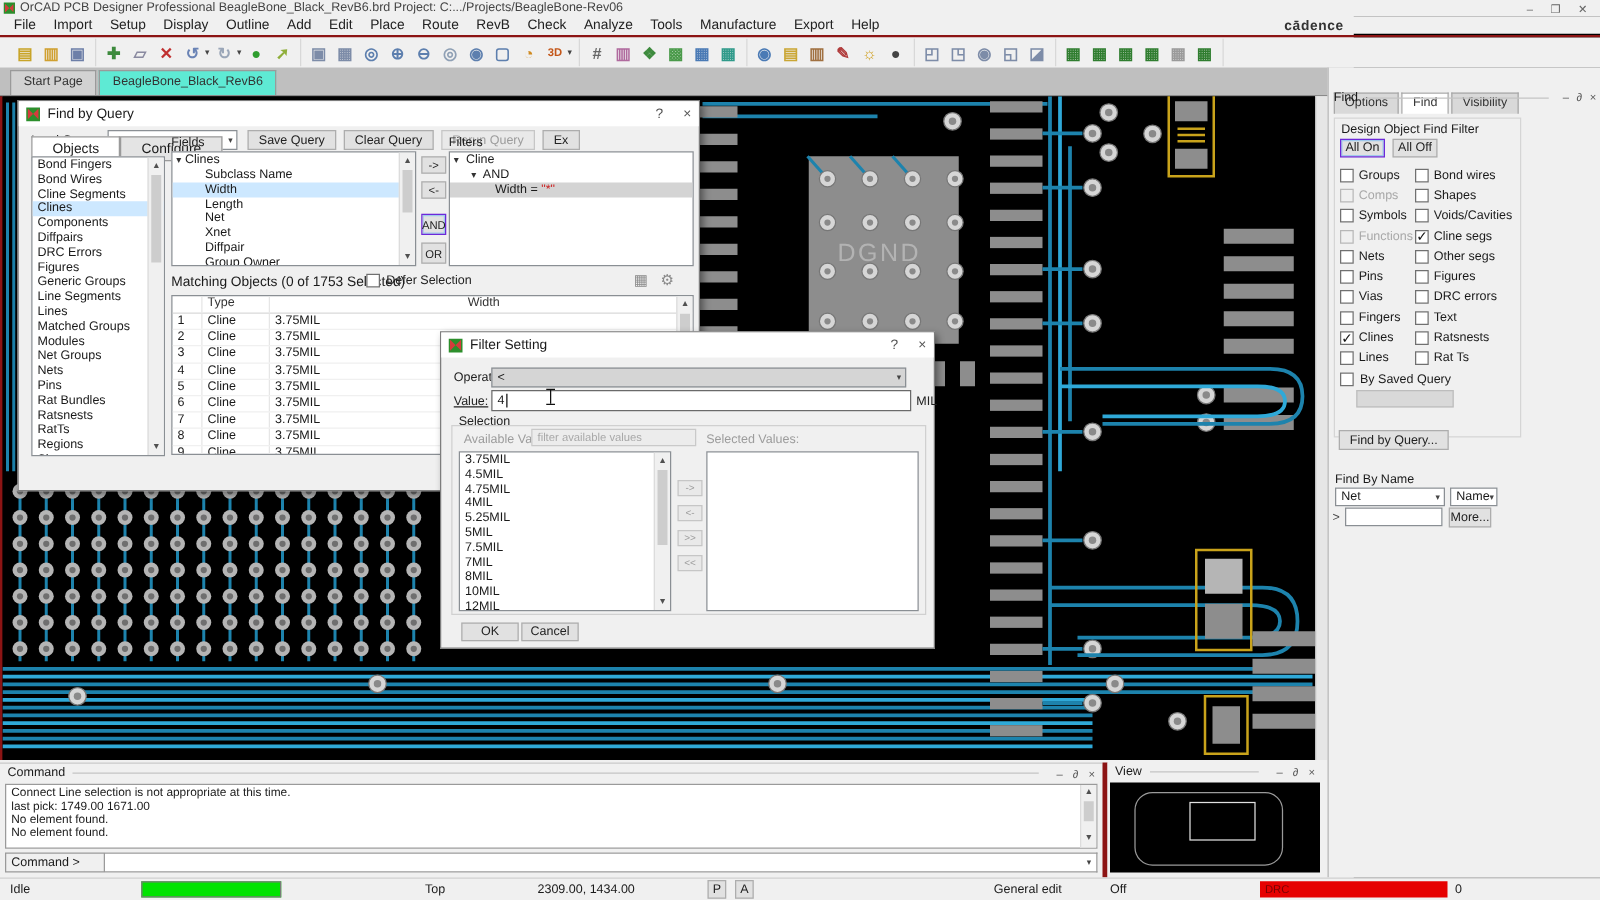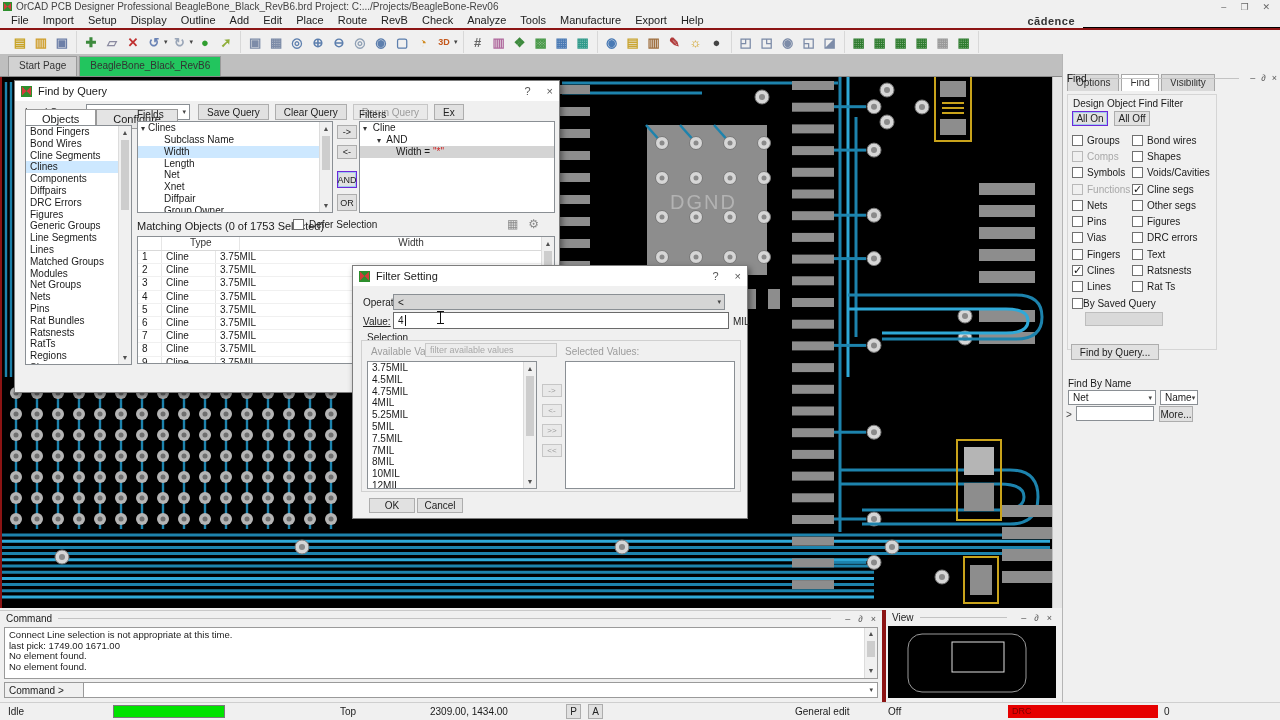--- a/index.html
+++ b/index.html
@@ -17,21 +17,21 @@
   #menubar { left:0; top:13px; width:1280px; height:14px; background:#f0f0f0; display:flex; align-items:center; padding-left:4px; }
   .menu-item { padding:0 7px; color:#222; }
   #brand { position:absolute; right:8px; top:15px; font-weight:bold; font-size:11px; color:#333; letter-spacing:.5px; }
   #redline { left:0; top:28px; width:1280px; height:2px; background:#8c1414; }
   #toolbar { left:0; top:30px; width:1280px; height:24px; background:#f0f0f0; display:flex; align-items:center; padding-left:6px; }
   .tb-group { display:flex; align-items:center; gap:3px; padding:0 5px; border-right:1px solid #d8d8d8; height:22px; }
   .tb-icon { width:18px; height:18px; display:flex; align-items:center; justify-content:center; font-size:13px; font-weight:bold; border-radius:2px; }
   .tb-caret { font-size:7px; color:#444; margin-left:-2px; }
   #tabstrip { left:0; top:54px; width:1280px; height:23px; background:#bfbfbf; border-bottom:1px solid #8a8a8a; display:flex; align-items:flex-end; padding-left:8px; }
   .doc-tab { height:20px; padding:3px 10px 0 10px; font-size:10px; background:#d2d2d2; border:1px solid #9a9a9a; border-bottom:none; margin-right:2px; color:#333; }
-  .doc-tab.active { background:#22c55e; }
+  .doc-tab.active { background:#5eead4; }
 
   
   #canvas { left:0; top:77px; width:1052px; height:531px; background:#000; border-left:2px solid #8c1414; }
   #vscroll { left:1052px; top:77px; width:10px; height:531px; background:#e6e6e6; border-left:1px solid #c0c0c0; }
 
   
   .dialog { background:#f0f0f0; border:1px solid #7d7d7d; box-shadow:2px 3px 6px rgba(0,0,0,.45); }
   .dlg-title { height:20px; background:#fff; display:flex; align-items:center; padding:0 6px; font-size:11px; }
   .dlg-title .dlg-ico { width:11px; height:11px; background:#2c8f2c; margin-right:6px; position:relative; }
   .dlg-title .dlg-ico:before{content:"";position:absolute;inset:1px;background:#d43c3c;clip-path:polygon(0 0,100% 100%,100% 0,0 100%);}
@@ -65,21 +65,21 @@
   #filters-box { left:344px; top:40px; width:196px; height:92px; }
   .tree-row { height:12px; line-height:12px; font-size:10px; white-space:nowrap; }
   .tree-caret { font-size:8px; color:#333; padding:0 3px; }
   #xfer-col { left:322px; top:44px; width:20px; }
   #xfer-col .btn { width:20px; height:14px; margin-bottom:6px; font-size:9px; }
   #xfer-col .btn.and-or { height:17px; }
   #matching-label { left:122px; top:139px; font-size:11px; }
   #defer-wrap { left:278px; top:138px; display:flex; gap:5px; align-items:center; }
   #mo-icons { left:492px; top:136px; display:flex; gap:10px; font-size:12px; color:#8a8a8a; }
   #mo-table { left:122px; top:155px; width:418px; height:128px; }
-  .mo-hdr { display:flex; height:14px; border-bottom:1px solid #d9d9d9; font-size:10px; color:#333;gap:24px; }
+  .mo-hdr { display:flex; height:14px; border-bottom:1px solid #d9d9d9; font-size:10px; color:#333; }
   .mo-row { display:flex; height:13.2px; font-size:10px; border-bottom:1px solid #f0f0f0; }
   .mo-c0 { width:24px; padding-left:4px; border-right:1px solid #e6e6e6; }
   .mo-c1 { width:54px; padding-left:4px; border-right:1px solid #e6e6e6; }
   .mo-c2 { flex:1; padding-left:4px; }
   #fq-bottom { left:0px; top:290px; width:546px; height:22px; display:flex; align-items:center; }
   #fq-bottom .btn { height:16px; padding:0 8px; margin-right:6px; }
 
   
   #filter-dlg { left:352px; top:265px; width:396px; height:254px; }
   #fs-op-lab { left:10px; top:31px; }
@@ -110,21 +110,21 @@
   #rp-head .ic { color:#555; font-size:9px; margin-left:6px; }
   #rp-group { position:absolute; left:4px; top:40px; width:150px; height:256px; border:1px solid #d5d5d5; }
   #rp-group-lab { position:absolute; left:10px; top:44px; font-size:10px; }
   #rp-onoff { position:absolute; left:9px; top:57px; display:flex; gap:6px; }
   #rp-onoff .btn { width:36px; height:15px; }
   #rp-checks { position:absolute; left:9px; top:78px; width:150px; }
   .rp-row { display:flex; height:16.3px; align-items:center; }
   .rp-cell { display:flex; align-items:center; gap:4px; width:60px; font-size:10px; }
   .rp-cell.right { width:auto; }
   .rp-cell .lab.disabled { color:#a8a8a8; }
-  #rp-saved { position:absolute; left:9px; top:244px; display:flex; align-items:center; font-size:10px; }
+  #rp-saved { position:absolute; left:9px; top:244px; display:flex; gap:5px; align-items:center; font-size:10px; }
   #rp-saved-combo { position:absolute; left:22px; top:258px; width:78px; height:14px; background:#d9d9d9; border:1px solid #bdbdbd; }
   #rp-fbq-btn { position:absolute; left:8px; top:290px; width:88px; height:16px; }
   #rp-fbn-lab { position:absolute; left:5px; top:324px; font-size:10px; }
   #rp-net-combo { position:absolute; left:5px; top:336px; width:88px; height:15px; }
   #rp-name-combo { position:absolute; left:97px; top:336px; width:38px; height:15px; }
   #rp-gt { position:absolute; left:3px; top:355px; font-size:10px; color:#444; }
   #rp-name-input { position:absolute; left:13px; top:352px; width:78px; height:15px; background:#fff; border:1px solid #8a8f94; }
   #rp-more-btn { position:absolute; left:96px; top:352px; width:34px; height:16px; }
 
   

